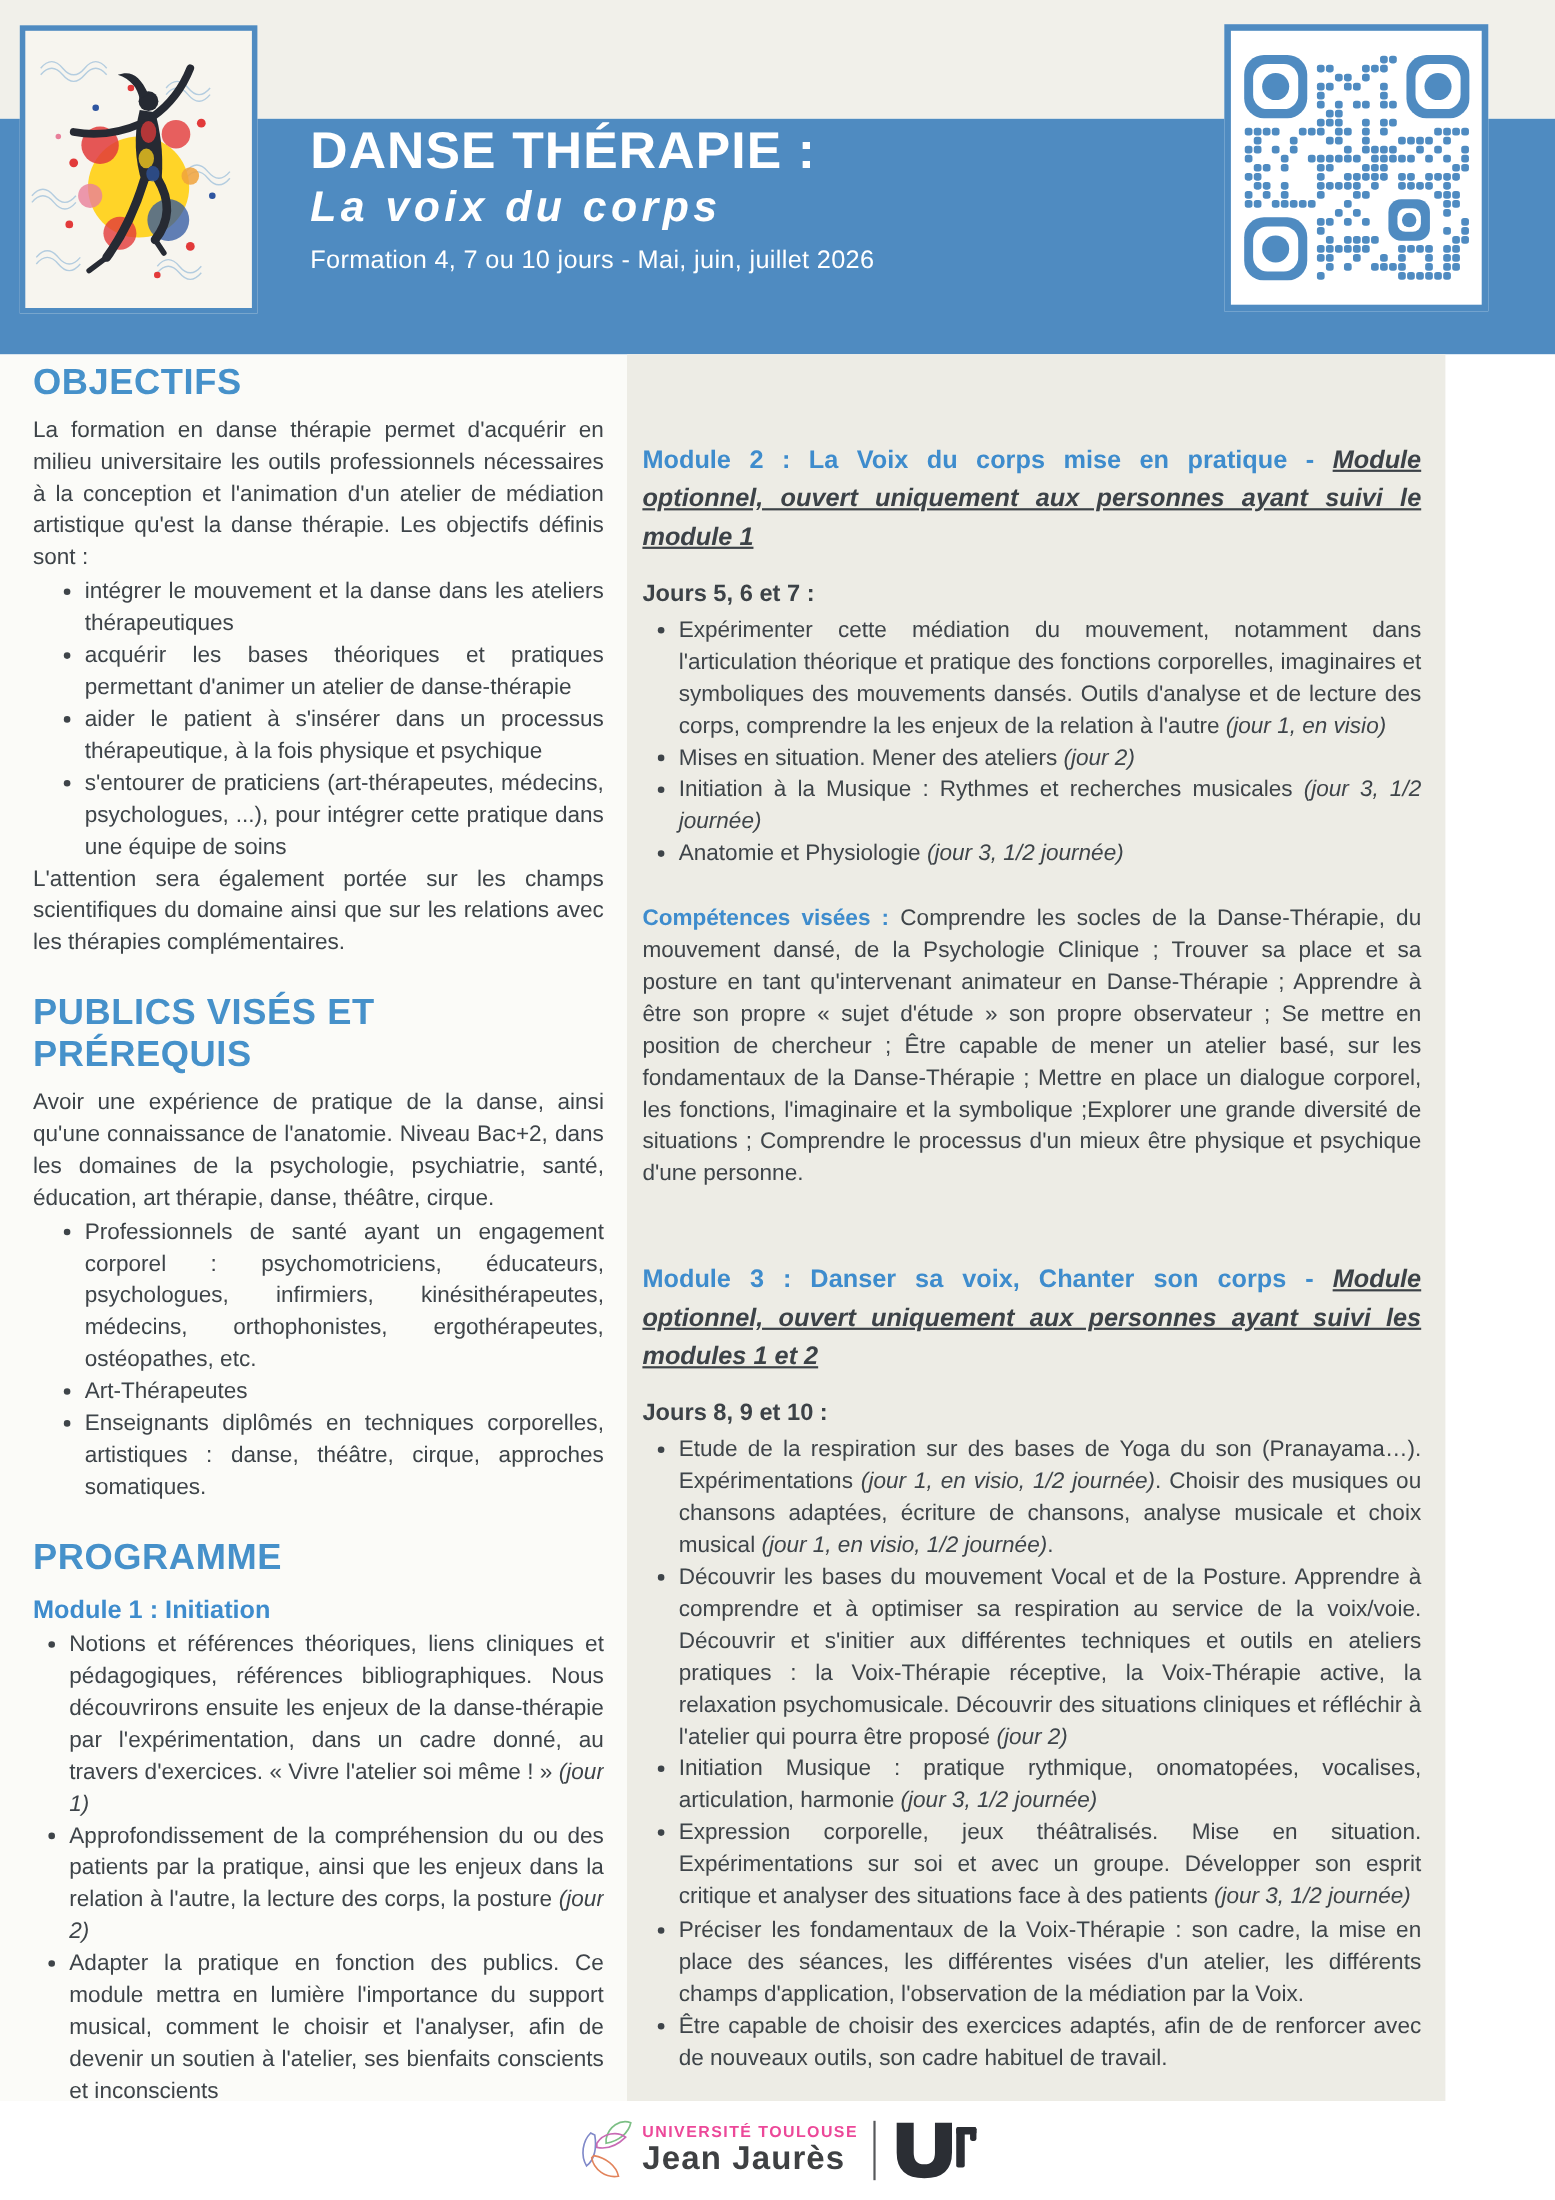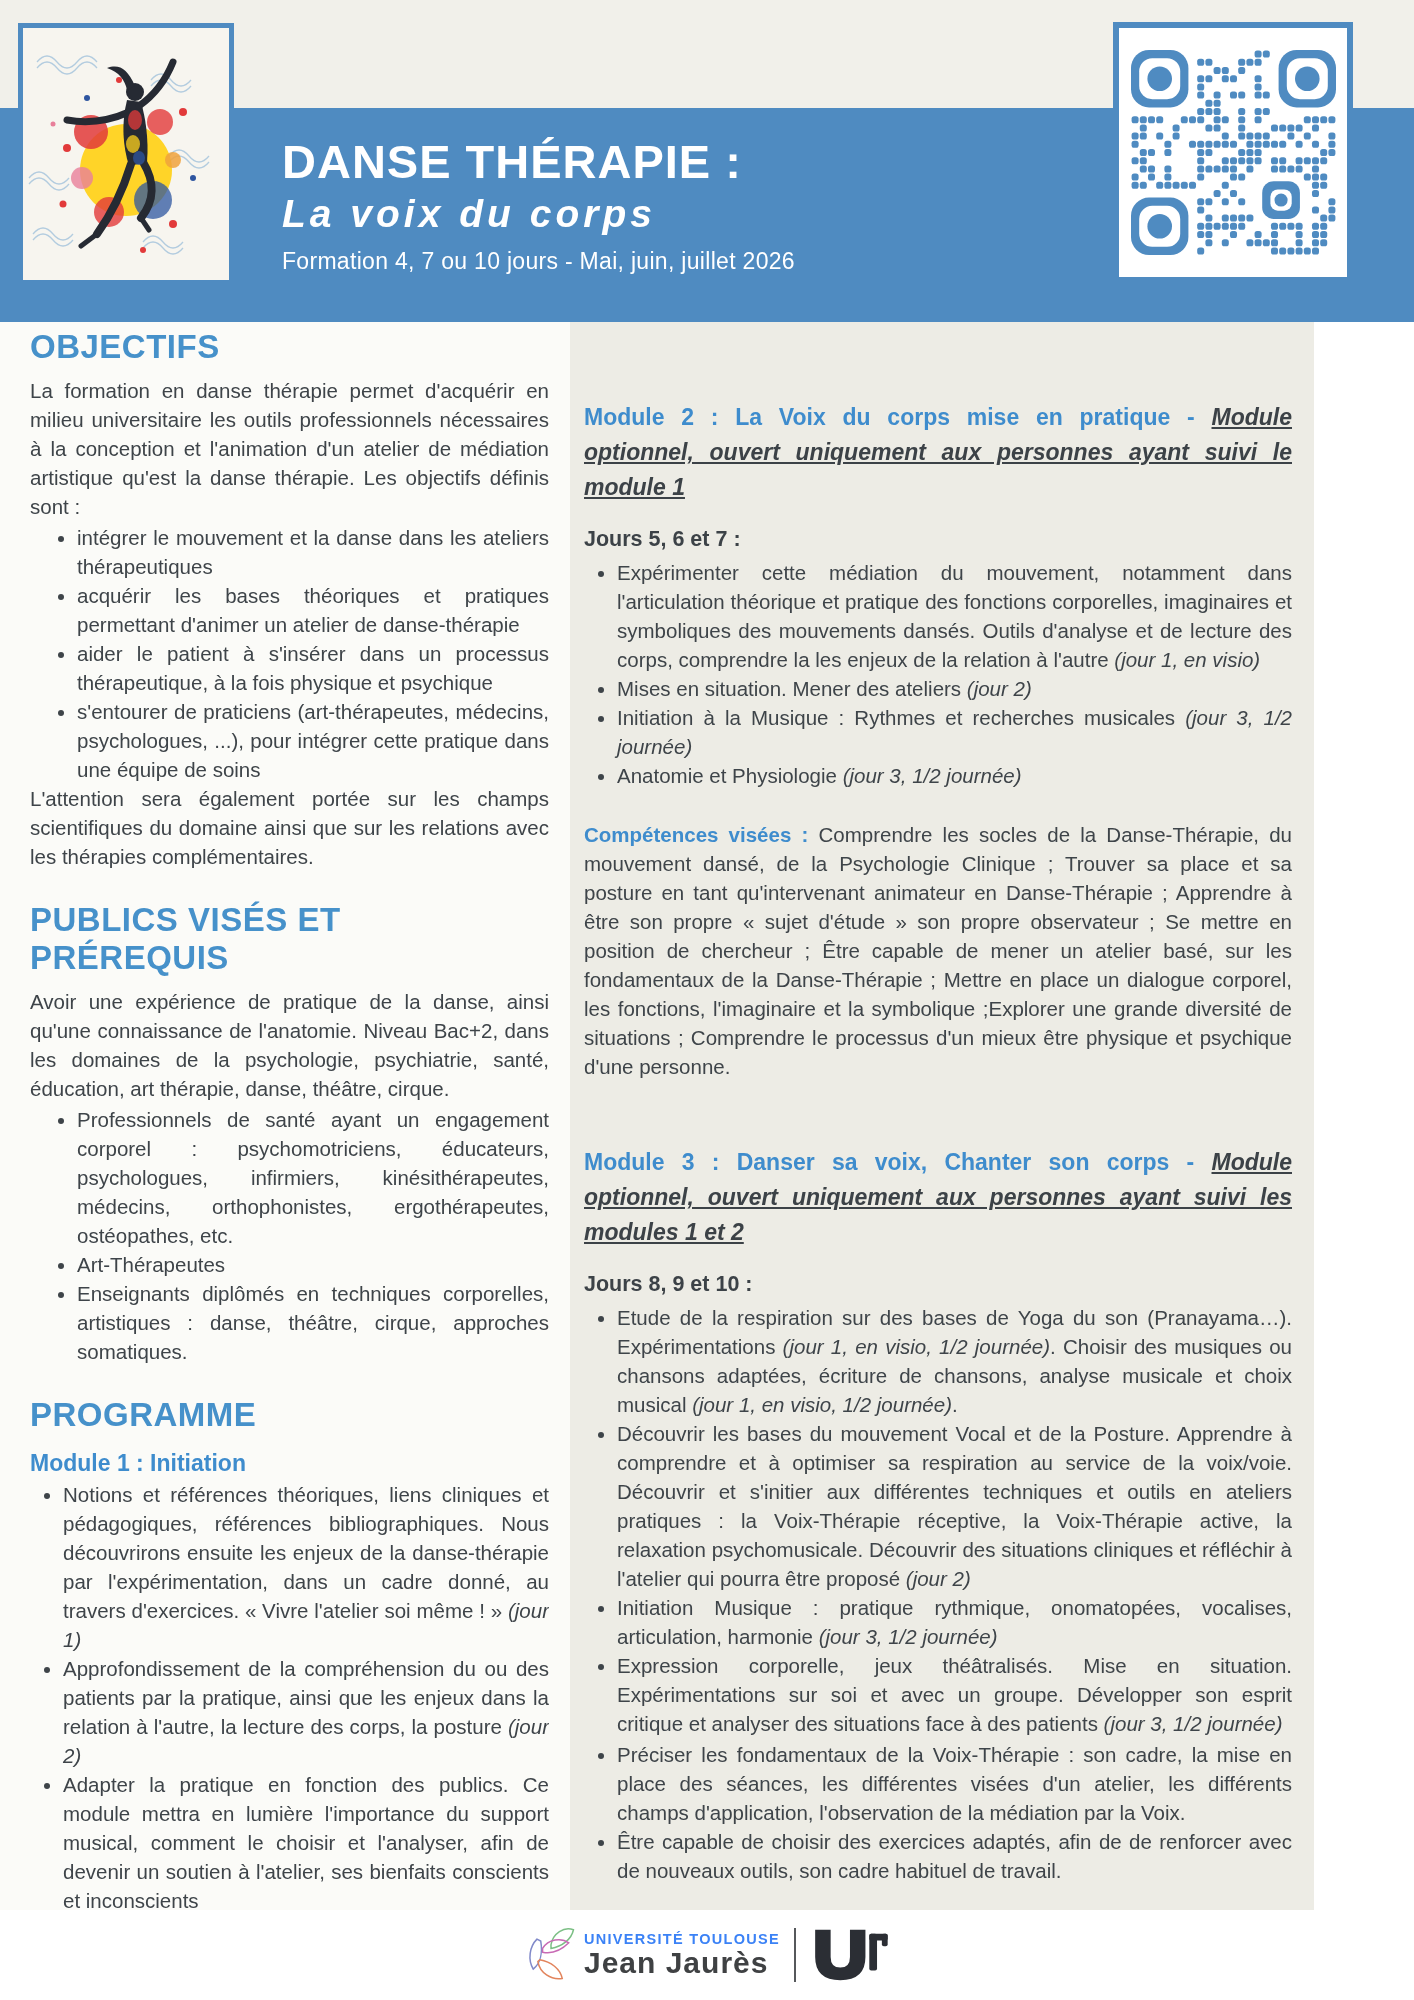--- a/index.html
+++ b/index.html
@@ -5,21 +5,21 @@
   html,body{margin:0;padding:0;background:#ffffff;}
   .page{position:relative;width:1414px;height:2000px;background:#ffffff;overflow:hidden;
         font-family:"Liberation Sans",sans-serif;color:#3e4449;}
   
   .band-top{position:absolute;left:0;top:0;width:1414px;height:108px;background:#f1f0ea;}
   .band-blue{position:absolute;left:0;top:108px;width:1414px;height:214px;background:#4f8bc1;}
   .art-box{position:absolute;left:18px;top:23px;width:206px;height:252px;background:#f7f5ef;
            border:5px solid #4f8bc1;z-index:3;overflow:hidden;}
   .qr-box{position:absolute;left:1113px;top:22px;width:228px;height:249px;background:#ffffff;
           border:6px solid #4f8bc1;z-index:3;display:flex;align-items:center;justify-content:center;}
-  .title-block{position:absolute;left:282px;top:136px;z-index:4;color:#ffffff;}
+  .title-block{position:absolute;left:282px;top:111px;z-index:4;color:#ffffff;}
   .title-block h1{margin:0;font-size:47px;line-height:52px;font-weight:700;letter-spacing:1px;}
   .title-sub{margin:4px 0 0 0;font-size:39px;line-height:44px;font-weight:700;font-style:italic;letter-spacing:4px;}
   .title-tag{margin:12px 0 0 0;font-size:23px;line-height:26px;font-weight:400;letter-spacing:.3px;}
   
   .left-col{position:absolute;left:30px;top:322px;width:519px;height:1588px;background:transparent;
             padding-top:4px;box-sizing:border-box;overflow:hidden;}
   .right-panel{position:absolute;left:570px;top:322px;width:744px;height:1588px;background:#edece5;
                padding:78px 22px 0 14px;box-sizing:border-box;overflow:hidden;}
   .page-bg-left{position:absolute;left:0;top:322px;width:570px;height:1588px;background:#fbfbf8;}
   h2{margin:30px 0 10px 0;font-size:33px;line-height:38px;font-weight:800;color:#4691ca;letter-spacing:.5px;}
@@ -34,21 +34,21 @@
   .m1-head{margin:14px 0 0 0;font-size:23px;line-height:30px;font-weight:700;}
   
   .i{font-style:italic;}
   .blue{color:#3e8ccd;font-weight:700;}
   .opt{font-weight:700;font-style:italic;text-decoration:underline;color:#3c4247;}
   
   .footer{position:absolute;left:0;top:1910px;width:1414px;height:90px;background:#ffffff;
           display:flex;align-items:center;justify-content:center;}
   .logo-wrap{display:flex;align-items:center;}
   .logo-text{margin-left:4px;text-align:left;}
-  .logo-l1{font-size:14.5px;letter-spacing:1.3px;color:#3b82f6;font-weight:700;line-height:16px;}
+  .logo-l1{font-size:14.5px;letter-spacing:1.3px;color:#ec4899;font-weight:700;line-height:16px;}
   .logo-l2{font-size:30px;color:#3f4143;font-weight:700;line-height:32px;letter-spacing:1px;}
   .logo-div{width:2px;height:54px;background:#56585b;margin:0 10px 0 14px;}
 </style>
 </head>
 <body>
 
 <div class="page">
 
   <div class="page-bg-left"></div>
   <div class="band-top"></div>

